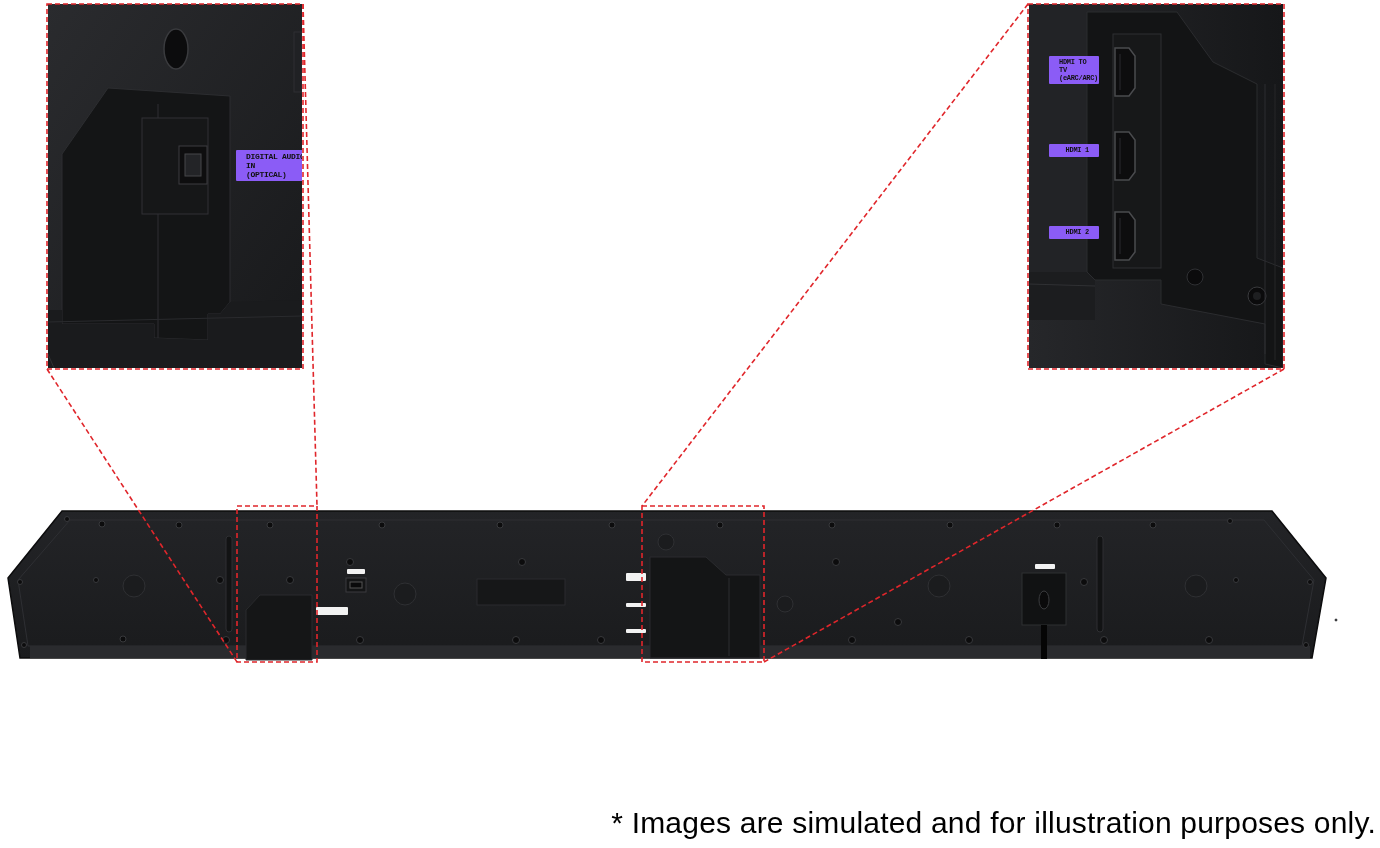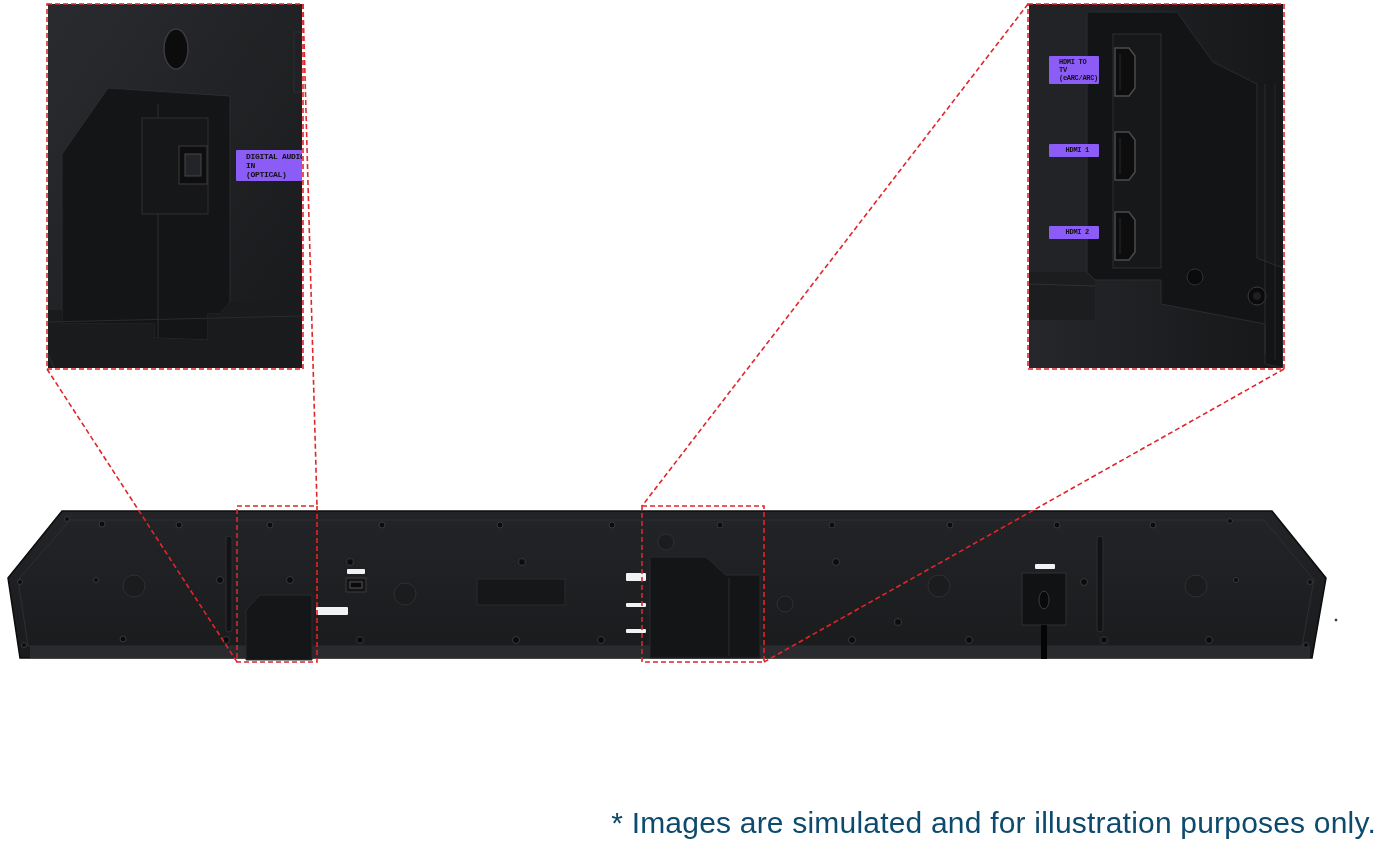--- a/index.html
+++ b/index.html
@@ -19,21 +19,21 @@
     font-size: 8px; line-height: 9px; padding: 2px 10px; letter-spacing: -0.3px;
     border-radius: 1px; white-space: pre-line;
   }
   .tiny-label {
     position: absolute; background: #f2f2f2; height: 4px; border-radius: 1px;
   }
 
   .footnote {
     position: absolute; right: 4px; top: 806px;
     font-family: "Liberation Sans", sans-serif; font-size: 30px;
-    color: #0c4a6e; font-weight: normal; letter-spacing: 0.2px; white-space: nowrap;
+    color: #000000; font-weight: normal; letter-spacing: 0.2px; white-space: nowrap;
   }
 </style>
 </head>
 <body>
 
 <div class="stage">
 
   <div class="panel panel-left">
     <svg class="abs" style="left:0;top:0" width="254" height="364" viewBox="0 0 254 364">
       <defs>

